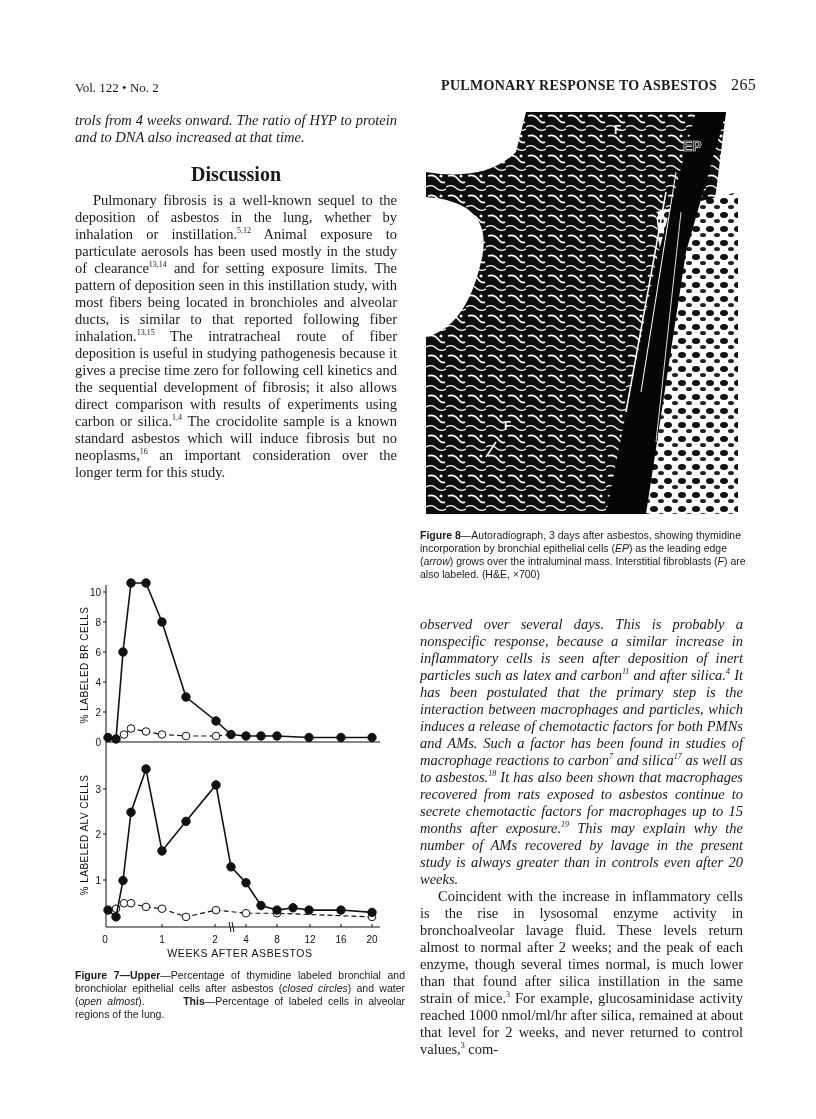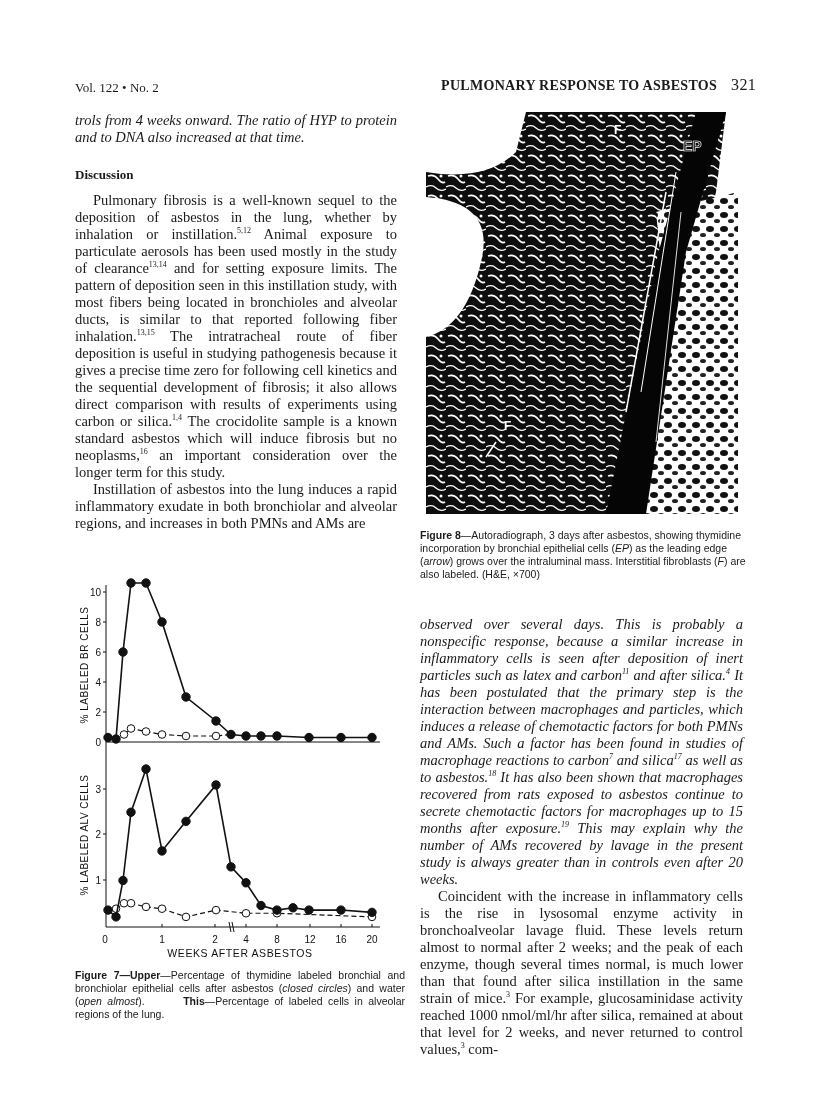--- a/index.html
+++ b/index.html
@@ -7,42 +7,41 @@
   .serif { font-family: "Liberation Serif", "DejaVu Serif", serif; }
   .sans { font-family: "Liberation Sans", "DejaVu Sans", sans-serif; }
   .hdr-left { position:absolute; left:75px; top:80px; font-size:13px; }
   .hdr-right { position:absolute; right:60px; top:76px; font-size:14px; font-weight:bold; letter-spacing:0.3px; }
   .hdr-right .pg { font-weight:normal; font-size:16px; margin-left:14px; }
   .col { position:absolute; font-size:14.5px; line-height:17px; text-align:justify; }
   .col p { margin:0; text-indent:18px; }
   .col p.noindent { text-indent:0;font-style:italic; }
   .left-col { left:75px; top:112px; width:322px; }
   .right-col { left:420px; top:616px; width:323px; }
-  .heading { text-align:left; font-weight:bold; font-size:13px; margin:20px 0 9px 0; text-indent:0; }
+  .heading { text-align:center; font-weight:bold; font-size:20px; margin:20px 0 9px 0; text-indent:0; }
   sup { font-size:8px; vertical-align:super; line-height:0; }
   .micro { position:absolute; left:426px; top:112px; width:312px; height:402px; }
   .caption { position:absolute; font-size:10.5px; line-height:13px; }
   .cap8 { left:420px; top:529px; width:330px; }
   .cap7 { left:75px; top:969px; width:330px; text-align:justify; }
   .caption b { font-weight:bold;text-align:center; }
   .chart { position:absolute; left:60px; top:540px; width:340px; height:420px; }
 </style>
 </head>
 <body>
 
 <div class="hdr-left serif">Vol. 122 • No. 2</div>
 <div class="hdr-right serif">
-  <span>PULMONARY RESPONSE TO ASBESTOS</span><span class="pg">321</span>
+  <span>PULMONARY RESPONSE TO ASBESTOS</span><span class="pg">265</span>
 </div>
 
 <div class="col left-col serif">
   <p class="noindent">trols from 4 weeks onward. The ratio of HYP to protein and to DNA also increased at that time.</p>
   <div class="heading">Discussion</div>
   <p><span>Pulmonary fibrosis is a well-known sequel to the deposition of asbestos in the lung, whether by inhalation or instillation.</span><sup>5,12</sup><span> Animal exposure to particulate aerosols has been used mostly in the study of clearance</span><sup>13,14</sup><span> and for setting exposure limits. The pattern of deposition seen in this instillation study, with most fibers being located in bronchioles and alveolar ducts, is similar to that reported following fiber inhalation.</span><sup>13,15</sup><span> The intratracheal route of fiber deposition is useful in studying pathogenesis because it gives a precise time zero for following cell kinetics and the sequential development of fibrosis; it also allows direct comparison with results of experiments using carbon or silica.</span><sup>1,4</sup><span> The crocidolite sample is a known standard asbestos which will induce fibrosis but no neoplasms,</span><sup>16</sup><span> an important consideration over the longer term for this study.</span></p>
-  <p>Instillation of asbestos into the lung induces a rapid inflammatory exudate in both bronchiolar and alveolar regions, and increases in both PMNs and AMs are</p>
 </div>
 
 <div class="micro">
   <svg width="312" height="402" viewBox="0 0 312 402" xmlns="http://www.w3.org/2000/svg">
     <defs>
       <pattern id="speck" width="14" height="14" patternUnits="userSpaceOnUse">
         <rect width="14" height="14" fill="#fff"></rect>
         <ellipse cx="4" cy="5" rx="4" ry="3" fill="#111"></ellipse>
         <ellipse cx="11" cy="11" rx="3" ry="2" fill="#222"></ellipse>
       </pattern>

